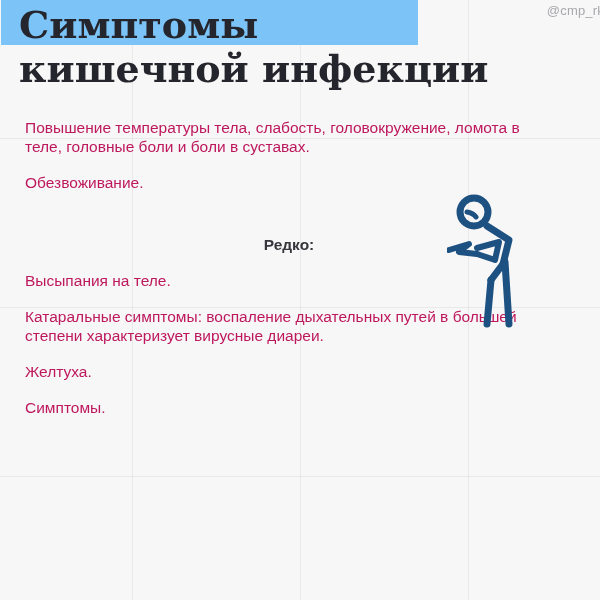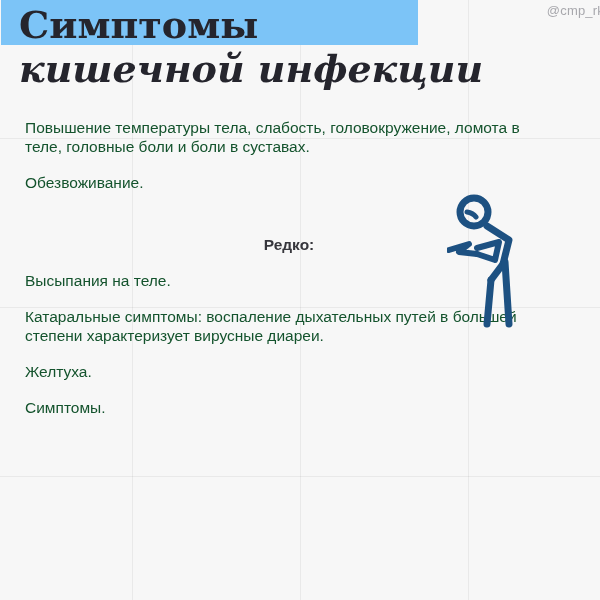--- a/index.html
+++ b/index.html
@@ -66,32 +66,32 @@
     position: absolute;
     left: 18px;
     font-family: "DejaVu Serif", "Liberation Serif", serif;
     font-weight: 700;
     font-size: 38px;
     line-height: 1;
     color: #25252d;
     white-space: nowrap;
   }
   .title-line-1 { top: 6px; }
-  .title-line-2 { top: 50px; font-style: italic; }
+  .title-line-2 { top: 50px; }
 
   
   .body-text {
     position: absolute;
     left: 25px;
     top: 118px;
     width: 528px;
   }
 
   .para {
-    color: #14532d;
+    color: #be185d;
     font-size: 15.5px;
     line-height: 19px;
     margin: 0 0 17px 0;
     font-family: "Liberation Sans", sans-serif;
   }
   .para.tight { width: 520px; }
 
   .para.bold {
     font-weight: 700;
     color: #36363c;

